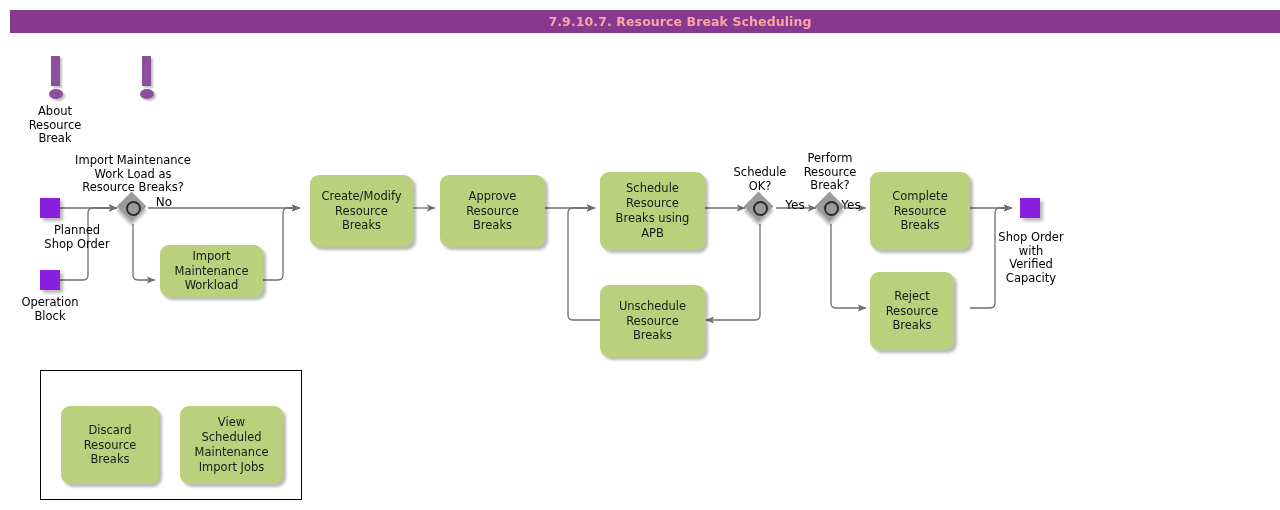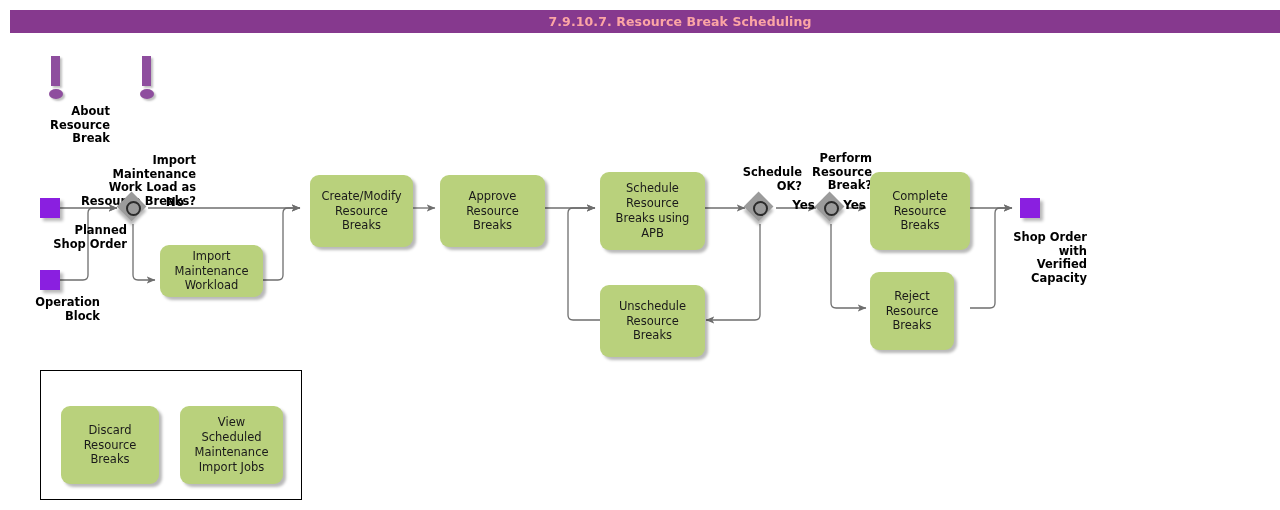--- a/index.html
+++ b/index.html
@@ -58,21 +58,21 @@
     background:#8E4E9E;box-shadow:2px 2px 2px rgba(0,0,0,.25);
   }
   .info .dot{
     position:absolute;left:3.5px;top:33px;width:14px;height:10px;
     background:#8E4E9E;border-radius:50%;box-shadow:2px 2px 2px rgba(0,0,0,.25);
   }
 
   
   .lbl{
     position:absolute;font-size:11.5px;color:#000000;line-height:1.18;
-    text-align:right;white-space:pre;font-weight:bold;
+    text-align:center;white-space:pre;
   }
   .lbl.flow{font-size:12px;}
 
   
   .group{
     position:absolute;border:1.4px solid #000000;background:transparent;
   }
   .group-title{
     position:absolute;font-size:11.5px;color:#000;text-align:center;
     width:100%;left:0;top:9px;

